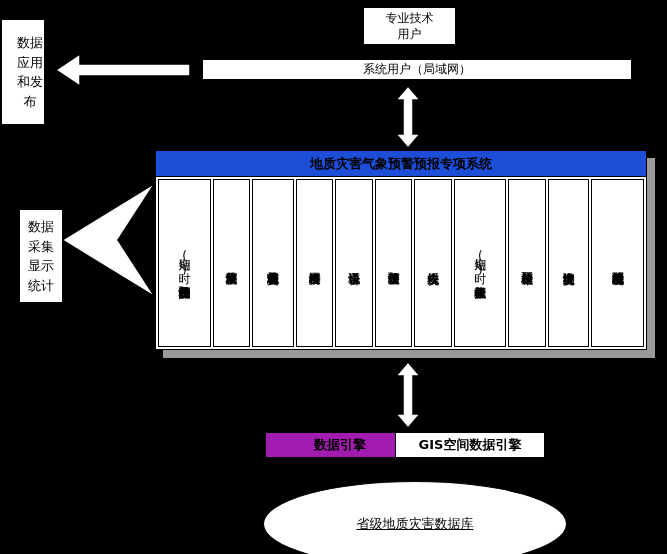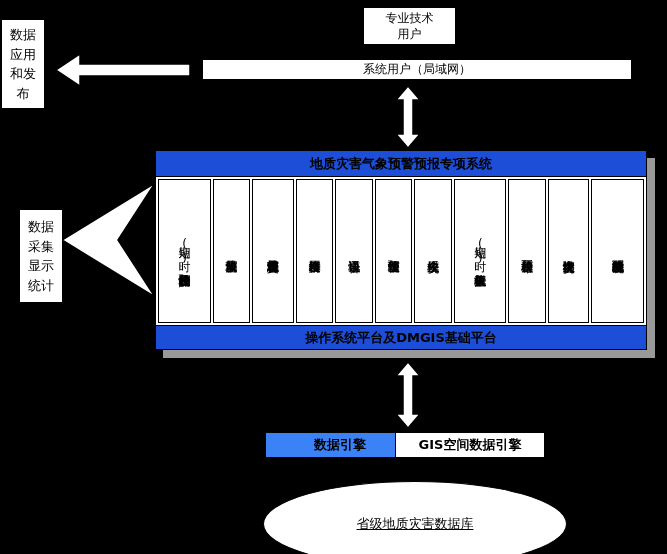--- a/index.html
+++ b/index.html
@@ -19,21 +19,21 @@
   #user-box{left:363px;top:7px;width:93px;height:38px;font-size:12px;line-height:1.35;}
   #user-box span{display:block;width:56px;word-break:break-all;}
   #lan-bar{left:190px;top:59px;width:430px;height:21px;font-size:12px;margin-left:12px;}
   
   .label-box{
     position:absolute;background:#ffffff;border:none;
     display:flex;align-items:center;justify-content:center;
     font-size:13px;line-height:1.5;text-align:center;
   }
   .label-box span{display:block;width:28px;word-break:break-all;}
-  #publish-box{left:2px;top:20px;width:42px;height:88px;}
+  #publish-box{left:2px;top:20px;width:42px;height:104px;justify-content:flex-end;}
   #collect-box{left:20px;top:210px;width:42px;height:92px;}
   
   #system-shadow{
     position:absolute;left:163px;top:158px;width:492px;height:200px;
     background:#999999;
   }
   #system-box{
     position:absolute;left:155px;top:150px;width:492px;height:200px;
     box-sizing:border-box;background:#1d4ed8;border:1px solid #000000;
     display:flex;flex-direction:column;
@@ -53,21 +53,21 @@
     font-size:12px;line-height:1.2;padding:1px;overflow:hidden;
   }
   .module.w{flex:1.45 1 0;}
   .module.m{flex:1.12 1 0;}
   .sys-platform{
     height:23px;flex:none;border-top:1px solid #000000;
     display:flex;align-items:center;justify-content:center;
     font-size:13px;font-weight:600;
   }
   
-  #data-engine{left:265px;top:432px;width:150px;height:26px;background:#3b82f6;font-size:13px;font-weight:600;}
+  #data-engine{left:265px;top:432px;width:150px;height:26px;background:#a21caf;font-size:13px;font-weight:600;}
   #gis-engine{left:395px;top:432px;width:150px;height:26px;font-size:13px;font-weight:600;}
   
   #database{
     left:263px;top:481px;width:304px;height:86px;border-radius:50%;
     font-size:13px;
     text-decoration:underline;
   }
   
   #arrows{position:absolute;left:0;top:0;width:667px;height:554px;pointer-events:none;}
   #arrows polygon{fill:#ffffff;stroke:#000000;stroke-width:1.5;}
@@ -106,21 +106,20 @@
     <div class="module m">值班日志及文档管理模块</div>
     <div class="module">网络群发传真模块</div>
     <div class="module">语音通讯模块</div>
     <div class="module">短信预警管理模块</div>
     <div class="module">系统安全模块</div>
     <div class="module w">短期(时)气象数据分析模块</div>
     <div class="module">三维预警分析模块</div>
     <div class="module m">灾害点查询统计模块</div>
     <div class="module w">地质环境脆弱指数分析模块</div>
   </div>
-  <div class="sys-platform">操作系统平台及DMGIS基础平台</div>
 </div>
 
 <div class="shape" id="data-engine">
   <span>数据引擎</span>
 </div>
 <div class="shape" id="gis-engine">
   <span>GIS空间数据引擎</span>
 </div>
 
 <div class="shape" id="database">

